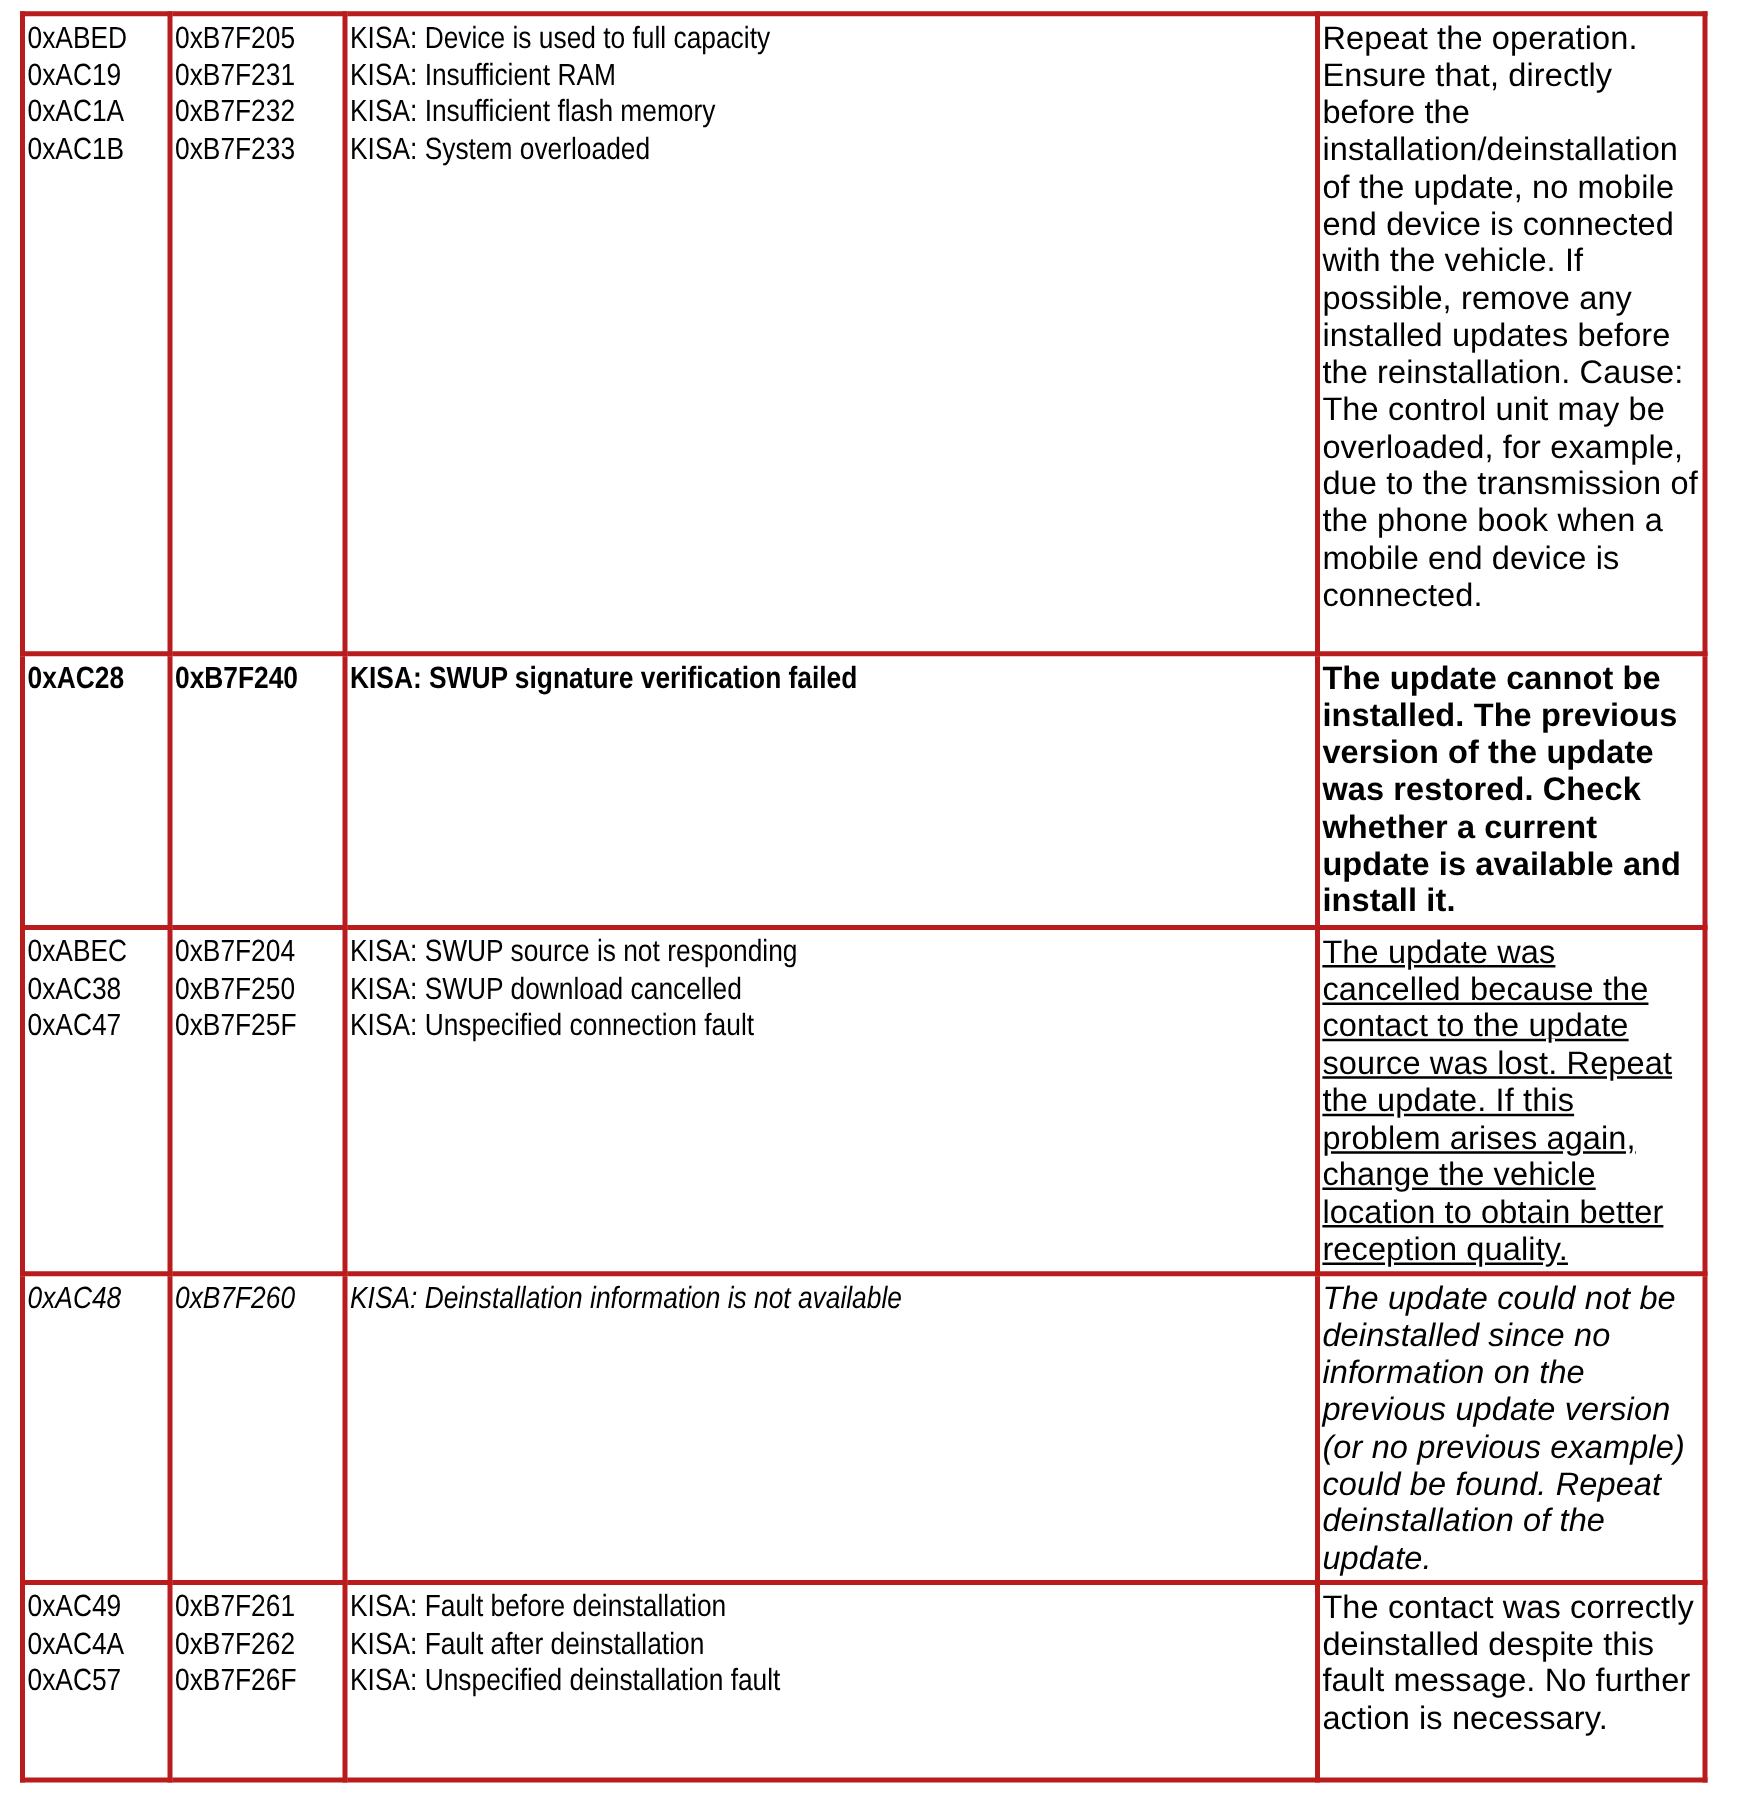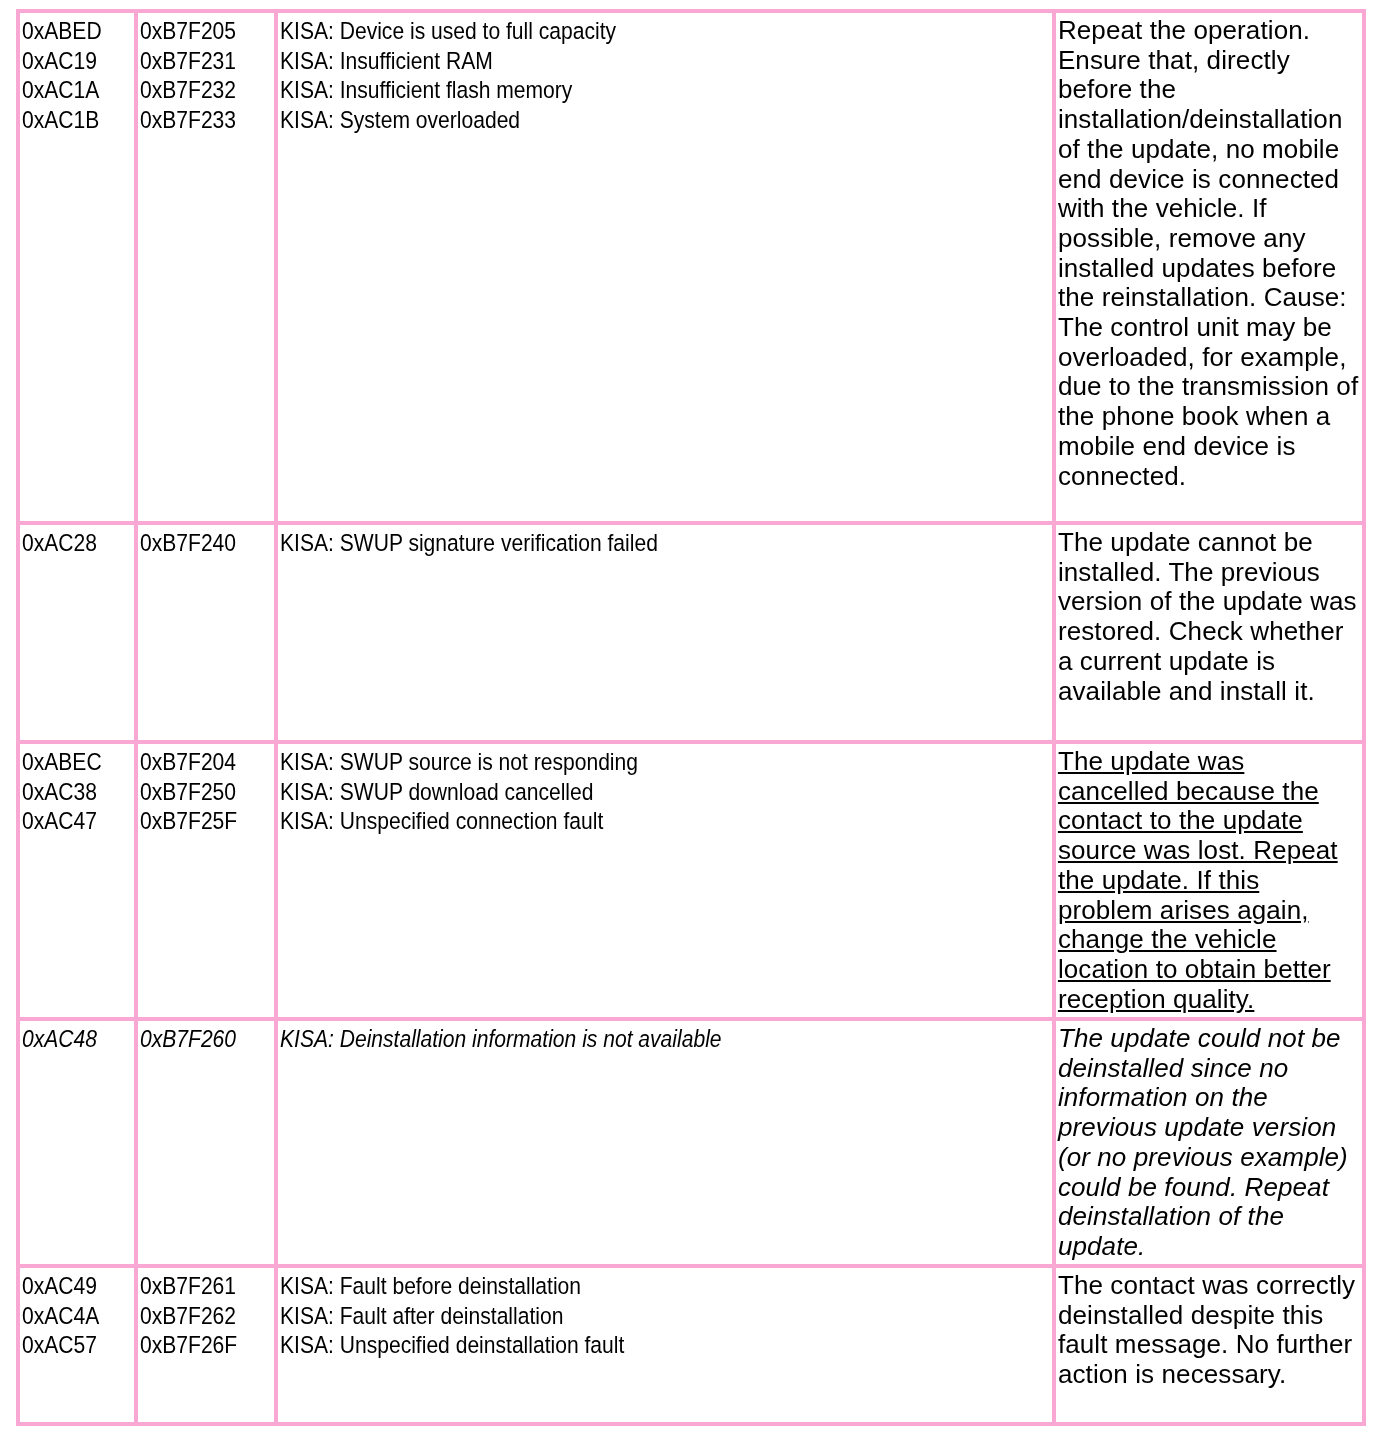--- a/index.html
+++ b/index.html
@@ -17,21 +17,21 @@
     }
     .fault-table {
       position: absolute;
       left: 16px;
       top: 9px;
       border-collapse: collapse;
       table-layout: fixed;
       width: 1350px;
     }
     .fault-table td {
-      border: 4px solid #f9a8d4;
+      border: 4px solid #b91c1c;
       vertical-align: top;
       padding: 3px 2px 2px 2px;
       font-size: 24.5px;
       line-height: 29.7px;
       overflow: hidden;
     }
     .col-code { width: 116px; }
     .col-dtc { width: 138px; }
     .col-text { width: 765px; }
     .col-remedy { width: 305px; }
@@ -42,21 +42,21 @@
       white-space: nowrap;
     }
     .line { display: block; white-space: nowrap; }
     .remedy-text {
       display: block;
       font-size: 26px;
       line-height: 29.7px;
       letter-spacing: 0.1px;
     }
     tr.r1 td { height: 503px; }
-    tr.r2 td { height: 210px; }
+    tr.r2 td { height: 210px; font-weight: bold; }
     tr.r3 td { height: 268px; text-decoration: underline; }
     tr.r4 td { height: 238px; font-style: italic; }
     tr.r5 td { height: 149px; }
   </style>
 </head>
 <body>
 
 <table class="fault-table">
   <colgroup>
     <col class="col-code">

